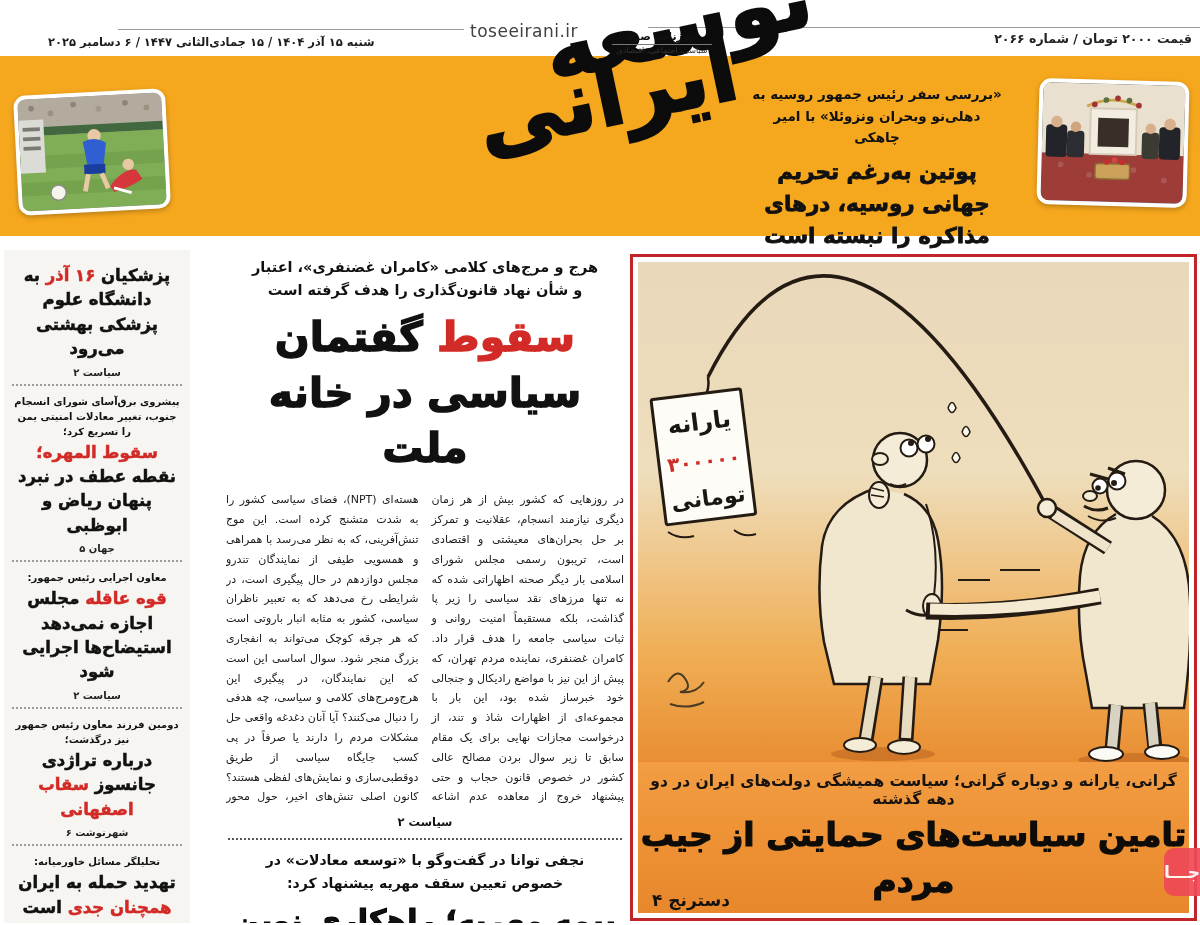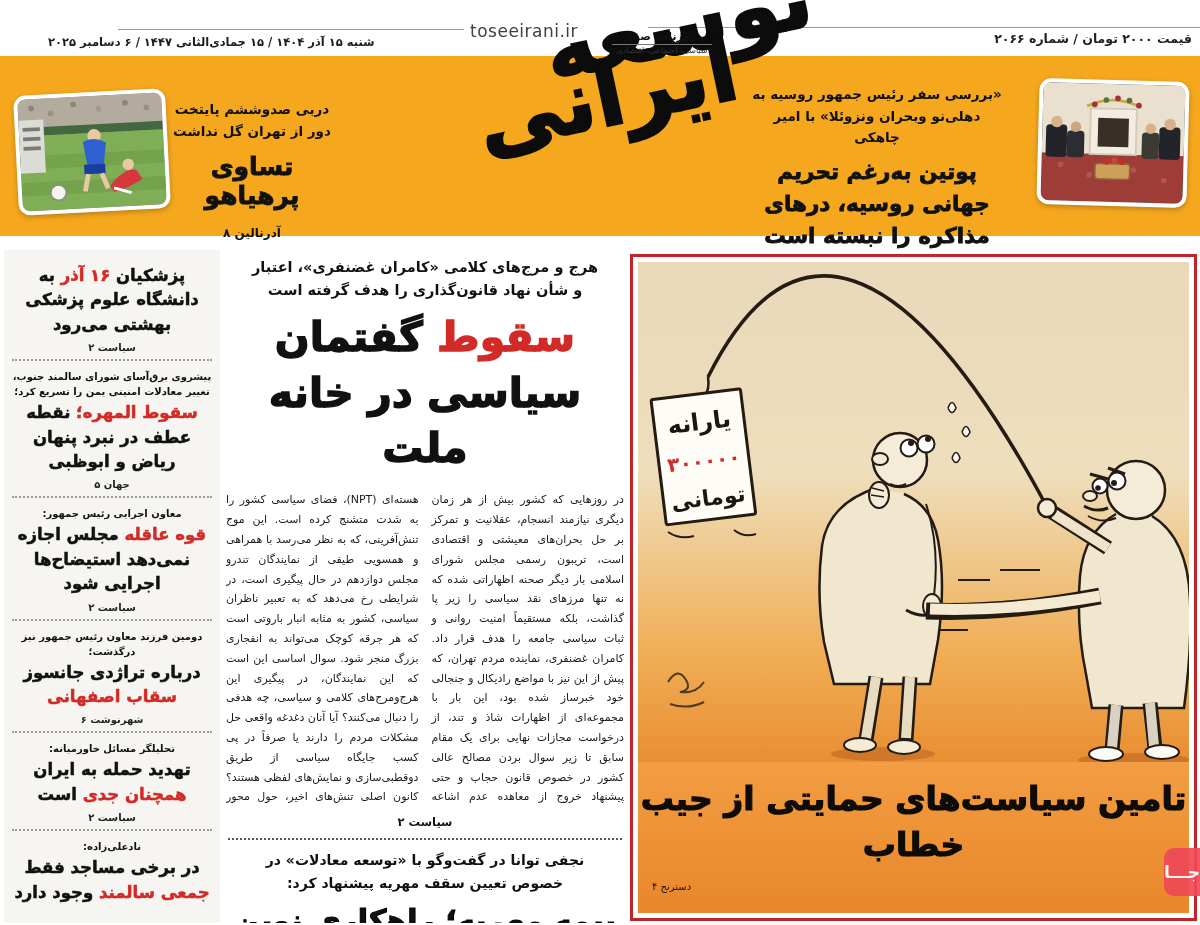--- a/index.html
+++ b/index.html
@@ -31,21 +31,21 @@
   .photo-card svg { display:block; width:100%; height:100%; }
   .bn-left { position:absolute; left:172px; top:42px; width:160px; text-align:center; }
   .bn-left .k  { font-size:13.5px; font-weight:bold; line-height:1.65; }
   .bn-left .h  { font-size:25px; font-weight:bold; -webkit-text-stroke:.8px #111; margin-top:9px; }
   .bn-left .s  { font-size:12px; font-weight:bold; margin-top:16px; }
   .bn-right { position:absolute; left:752px; top:28px; width:250px; text-align:center; }
   .bn-right .k { font-size:13.5px; font-weight:bold; line-height:1.6; }
   .bn-right .h { font-size:21.5px; font-weight:bold; -webkit-text-stroke:.8px #111; line-height:1.5; margin-top:7px; }
   .bn-right .s { font-size:12.5px; font-weight:bold; margin-top:10px; text-align:left; padding-left:14px; }
   
-  .sidebar { position:absolute; left:4px; top:250px; width:216px; height:673px;
+  .sidebar { position:absolute; left:4px; top:250px; width:186px; height:673px;
     background:#f6f5f1; padding:4px 8px 0; overflow:hidden; }
   .sb-item { padding:8px 0 6px; border-bottom:2px dotted #9a9a9a; text-align:center; }
   .sb-item:last-child { border-bottom:none; }
   .sb-k { font-size:10px; font-weight:bold; line-height:1.5; color:#111; }
   .sb-h { font-size:16.5px; font-weight:bold; line-height:1.48; -webkit-text-stroke:.5px currentColor; margin-top:2px; }
   .sb-s { font-size:10px; font-weight:bold; color:#222; margin-top:5px; }
   .red { color:#d22a26; }
   
   .main-col { position:absolute; left:226px; top:252px; width:398px; height:671px; text-align:center; overflow:hidden; }
   .a1-kicker { font-size:14.5px; font-weight:bold; line-height:1.6; width:352px; margin:4px auto 0;text-align:center; }
@@ -60,21 +60,21 @@
   
   .cartoon-box { position:absolute; left:630px; top:254px; width:567px; height:667px;
     border:3px solid #c3242a; background:#fff; padding:5px; }
   .cartoon-art { position:relative; width:100%; height:500px; overflow:hidden;
     background:linear-gradient(180deg,#e9d8ba 0%,#eedebc 42%,#f0ae55 78%,#e98e33 100%); }
   .cartoon-art svg { display:block; width:100%; height:100%; }
   .cartoon-caption { position:relative; width:100%; height:151px; text-align:center;
     background:linear-gradient(180deg,#f29d44 0%,#ee9336 45%,#e8872c 100%); padding-top:10px; }
   .ct-kicker { font-size:15.5px; font-weight:bold; color:#161310; }
   .ct-headline { font-size:33px; font-weight:bold; line-height:1.4; margin-top:4px; color:#0e0c09; -webkit-text-stroke:1.2px #0e0c09; }
-  .ct-section { position:absolute; left:14px; bottom:21px; font-size:10px; font-weight:normal; color:#14110d; }
+  .ct-section { position:absolute; left:14px; bottom:3px; font-size:17px; font-weight:bold; color:#14110d; }
   .jar { position:absolute; right:0; top:848px; width:36px; height:48px; z-index:9;
     background:#ef4956; color:#fff; border-radius:10px 0 0 10px; overflow:hidden;
     font-size:17px; font-weight:bold; line-height:48px; text-align:center; opacity:.92; }
 </style>
 </head>
 <body>
 
 <div class="page">
 
   <div class="rule-right"></div>
@@ -106,25 +106,20 @@
         <path d="M 66 48 q 12 -6 24 2 l -4 26 h -16 z" fill="#2f5fd0"></path>
         <rect x="66" y="72" width="22" height="10" fill="#1a3e9e"></rect>
         <path d="M 70 82 l -4 18 M 84 82 l 6 16" stroke="#e9c9a4" stroke-width="5" fill="none"></path>
         <circle cx="112" cy="74" r="6" fill="#e9c9a4"></circle>
         <path d="M 92 96 q 14 -18 28 -16 l 6 10 q -16 10 -30 12 z" fill="#d5373c"></path>
         <path d="M 96 98 l 18 6" stroke="#fff" stroke-width="3"></path>
         <circle cx="38" cy="100" r="8" fill="#f5f5ee" stroke="#8a8a82" stroke-width="1.5"></circle>
       </svg>
     </div>
 
-    <div class="bn-left">
-      <div class="k">دربی صدوششم پایتخت دور از تهران گل نداشت</div>
-      <div class="h">تساوی پرهیاهو</div>
-      <div class="s">آدرنالین ۸</div>
-    </div>
 
     <div class="bn-right">
       <div class="k">«بررسی سفر رئیس جمهور روسیه به دهلی‌نو وبحران ونزوئلا» با امیر چاهکی</div>
       <div class="h">پوتین به‌رغم تحریم جهانی روسیه، درهای مذاکره را نبسته است</div>
       <div class="s">چرتکه ۳</div>
     </div>
 
     <div class="photo-card photo-right">
       <svg viewBox="0 0 148 124" preserveAspectRatio="none">
         <rect x="0" y="0" width="148" height="74" fill="#e9e0d0"></rect>
@@ -167,21 +162,21 @@
   </div>
 
   <aside class="sidebar">
 
     <article class="sb-item">
       <h3 class="sb-h"><span>پزشکیان </span><span class="red">۱۶ آذر</span><span> به دانشگاه علوم پزشکی بهشتی می‌رود</span></h3>
       <div class="sb-s">سیاست ۲</div>
     </article>
 
     <article class="sb-item">
-      <div class="sb-k">پیشروی برق‌آسای شورای سالمند جنوب، تغییر معادلات امنیتی یمن را تسریع کرد؛</div>
+      <div class="sb-k">پیشروی برق‌آسای شورای انسجام جنوب، تغییر معادلات امنیتی یمن را تسریع کرد؛</div>
       <h3 class="sb-h"><span class="red">سقوط المهره؛</span><span> نقطه عطف در نبرد پنهان ریاض و ابوظبی</span></h3>
       <div class="sb-s">جهان ۵</div>
     </article>
 
     <article class="sb-item">
       <div class="sb-k">معاون اجرایی رئیس جمهور:</div>
       <h3 class="sb-h"><span class="red">قوه عاقله</span><span> مجلس اجازه نمی‌دهد استیضاح‌ها اجرایی شود</span></h3>
       <div class="sb-s">سیاست ۲</div>
     </article>
 
@@ -274,20 +269,21 @@
           <path d="M 452 212 l 18 5 M 470 206 l 17 6" stroke="#241b12" stroke-width="3"></path>
           <ellipse cx="452" cy="234" rx="7" ry="5" fill="#f4ecd7" stroke="#241b12" stroke-width="2"></ellipse>
           <path d="M 446 244 q 12 7 24 2" fill="none" stroke="#241b12" stroke-width="3"></path>
           <path d="M 450 254 q 14 8 28 2" fill="none" stroke="#241b12" stroke-width="2"></path>
         </g>
 
         <path d="M 30 420 q 10 -16 18 -2 q 6 10 -6 12 q 16 2 24 -10 m -34 22 q 18 6 34 -2" fill="none" stroke="#4a3b22" stroke-width="2"></path>
       </svg>
     </div>
     <div class="cartoon-caption">
-      <h2 class="ct-headline">تامین سیاست‌های حمایتی از جیب خطاب</h2>
+      <p class="ct-kicker">گرانی، یارانه و دوباره گرانی؛ سیاست همیشگی دولت‌های ایران در دو دهه گذشته</p>
+      <h2 class="ct-headline">تامین سیاست‌های حمایتی از جیب مردم</h2>
       <div class="ct-section">دسترنج ۴</div>
     </div>
   </section>
 
   <div class="jar">جـــار</div>
 
 </div>
 
 </body></html>

